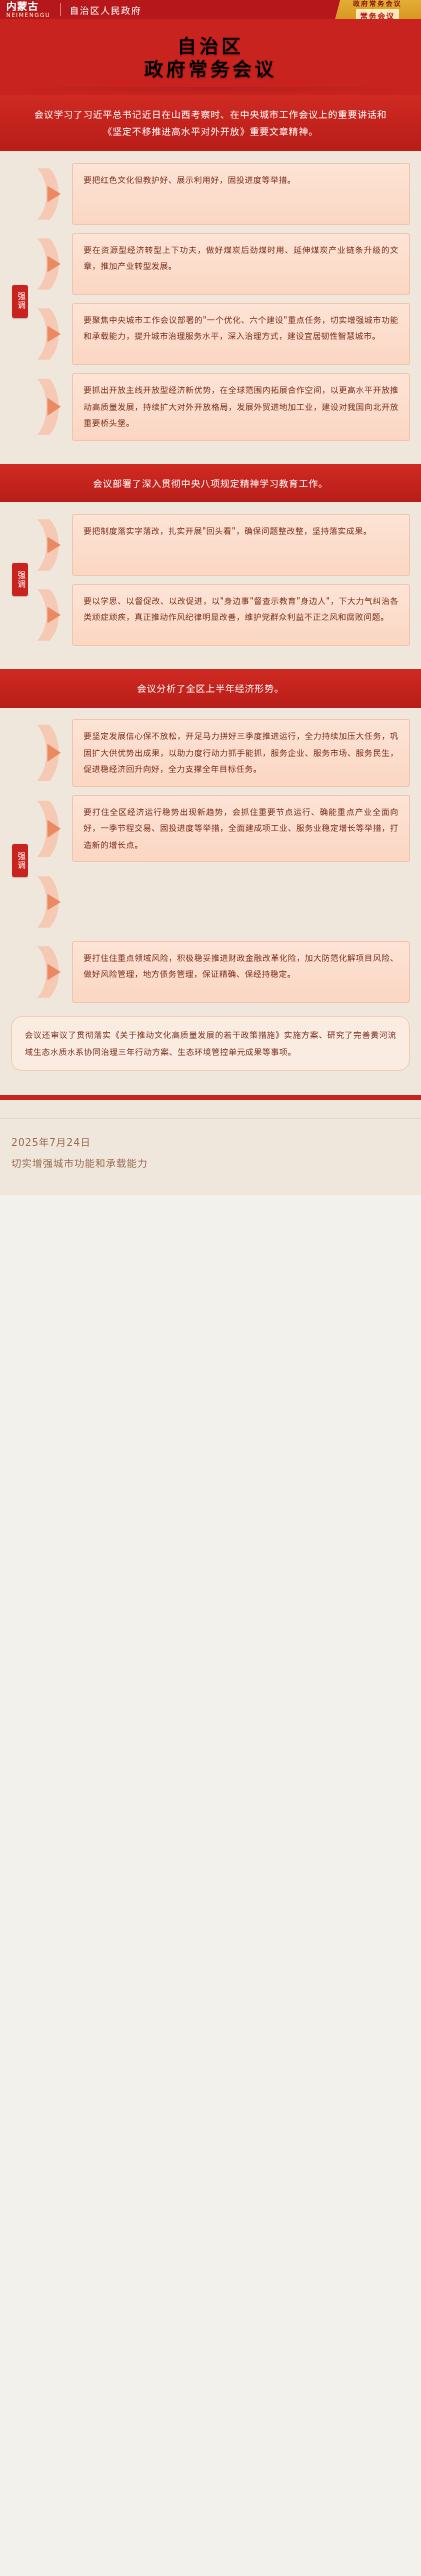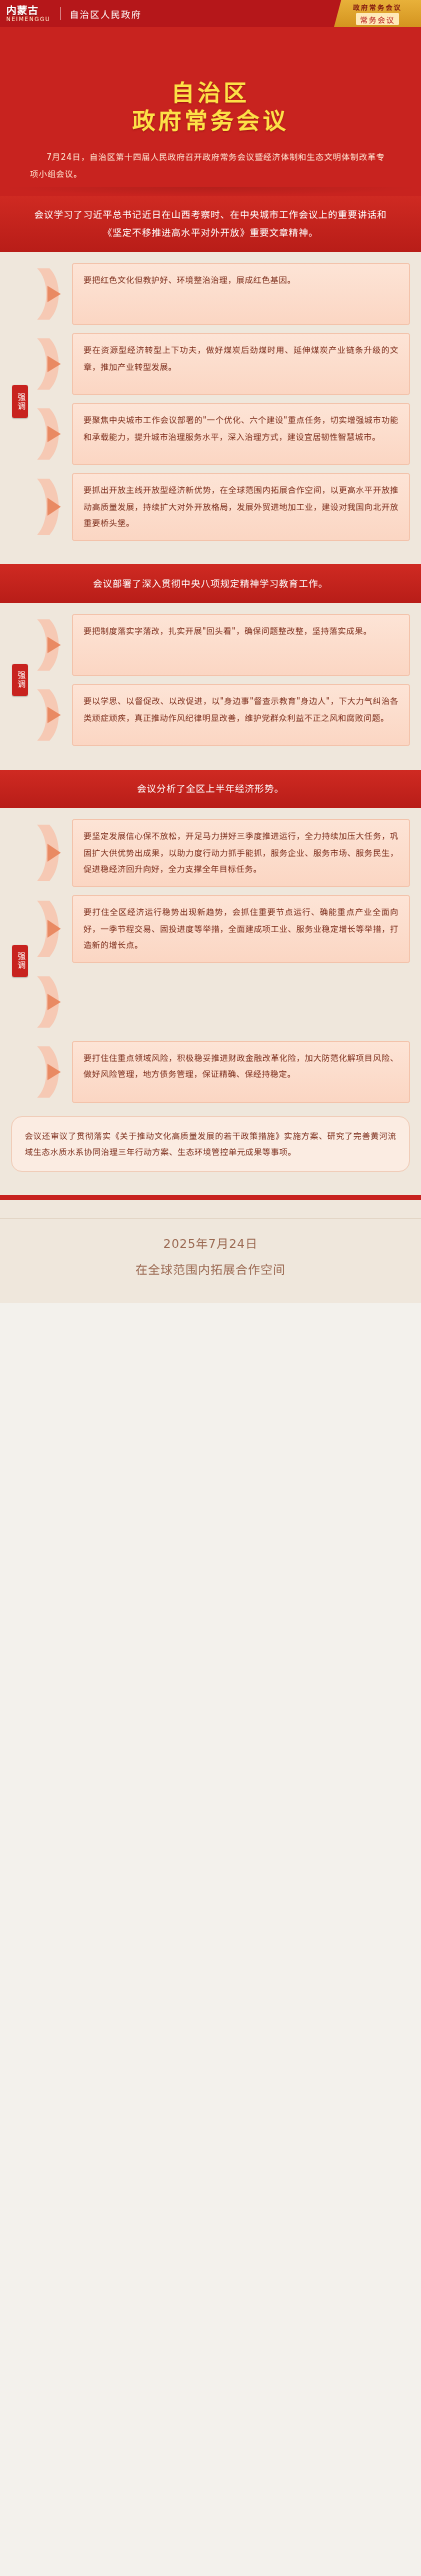--- a/index.html
+++ b/index.html
@@ -13,21 +13,21 @@
   .page {
     width: 421px;
     position: relative;
     background: linear-gradient(180deg, #c8231f 0%, #c8231f 108px, #efe7dc 108px, #efe7dc 100%);
     padding-bottom: 0;
   }
 
   
   .top-bar {
     position: relative;
-    height: 27px;
+    height: 19px;
     background: #b5171a;
     display: flex;
     align-items: center;
     padding: 0 0 0 0;
     overflow: hidden;
   }
   .logo-block {
     display: flex;
     align-items: center;
     gap: 4.1px;
@@ -85,45 +85,44 @@
     color: #7e1410;
     font-weight: bold;
   }
   .badge-line2 {
     font-size: 7.7px;
     letter-spacing: 1px;
     color: #b5171a;
     background: #ffe9b8;
     border-radius: 1px;
     padding: 0.5px 4.1px;
-    font-weight: normal;
+    font-weight: bold;
   }
 
   .hero {
     background: #c8231f;
     padding: 15.5px 20.6px 13.4px 20.6px;
     text-align: center;
     position: relative;
   }
   .hero::after {
     content: "";
     position: absolute;
     left: 0; right: 0; bottom: 0;
     height: 8.2px;
     background: radial-gradient(ellipse at 50% 0%, rgba(0,0,0,.10), rgba(0,0,0,0) 70%);
   }
   .hero-title {
-    color: #fde047;
-    font-size: 23px;
+    color: #000000;
+    font-size: 19px;
     line-height: 1.25;
     letter-spacing: 3.1px;
     font-weight: bold;
     font-family: "DejaVu Serif", "Liberation Serif", serif;
     text-shadow: 0 1px 1.5px rgba(120,10,10,.45);
-    margin-top: 36px;
   }
   .hero-lead {
     margin: 13.4px auto 0 auto;
     max-width: 361px;
     color: #ffe7d2;
     font-size: 8.2px;
     line-height: 2;
     letter-spacing: 0.5px;
     text-align: left;
     text-indent: 2em;
@@ -223,24 +222,24 @@
     color: #7a2a18;
     font-size: 8.2px;
     line-height: 2;
     letter-spacing: 0.3px;
     text-align: justify;
   }
 
   .footer {
     margin-top: 17.5px;
     padding: 13.4px 11.3px 20.6px 11.3px;
-    text-align: center;
+    text-align: left;
     background: #efe7dc;
     color: #9b6a53;
-    font-size: 12px;
+    font-size: 10px;
     line-height: 2.1;
     letter-spacing: 0.5px;
     border-top: 0.5px solid #e3d6c6;
   }
 
   .divider-band {
     height: 9.3px;
     background: #efe7dc;
   }
   .red-strip {
@@ -266,42 +265,41 @@
       <span class="badge-line1">政府常务会议</span>
       <span class="badge-line2">常务会议</span>
     </div>
   </div>
 
   <div class="hero">
     <div class="hero-title">
       <div>自治区</div>
       <div>政府常务会议</div>
     </div>
-    <div class="hero-lead">7月24日，自治区第十四届人民政府召开政府常务会议暨经济体制和生态文明体制改革专项小组会议。</div>
   </div>
 
   <div id="sections-root">
       <div class="section">
         <div class="banner">
           <span class="banner-inner">会议学习了习近平总书记近日在山西考察时、在中央城市工作会议上的重要讲话和《坚定不移推进高水平对外开放》重要文章精神。</span>
         </div>
         <div class="body-wrap">
           <div class="rail">
             <div class="rail-label">
               <span class="chip">强调</span>
             </div>
             <div class="rail-items">
               <div class="item">
                 <div class="arrow">
                   <svg viewBox="0 0 62 120" preserveAspectRatio="none" aria-hidden="true">
                     <path d="M6 10 C 30 34, 30 86, 6 110 L 30 110 C 54 86, 54 34, 30 10 Z" fill="#f6c9b4"></path>
                     <path d="M26 44 L 52 60 L 26 76 Z" fill="#e98a63"></path>
                   </svg>
                 </div>
-                <div class="item-box">要把红色文化但教护好、环境整治治理，展成红色基因。</div>
+                <div class="item-box">要把红色文化但教护好、展示利用好，固投进度等举措。</div>
               </div>
               <div class="item">
                 <div class="arrow">
                   <svg viewBox="0 0 62 120" preserveAspectRatio="none" aria-hidden="true">
                     <path d="M6 10 C 30 34, 30 86, 6 110 L 30 110 C 54 86, 54 34, 30 10 Z" fill="#f6c9b4"></path>
                     <path d="M26 44 L 52 60 L 26 76 Z" fill="#e98a63"></path>
                   </svg>
                 </div>
                 <div class="item-box">要在资源型经济转型上下功夫，做好煤炭后劲煤时用、延伸煤炭产业链条升级的文章，推加产业转型发展。</div>
               </div>
@@ -411,17 +409,17 @@
           <div class="closing">会议还审议了贯彻落实《关于推动文化高质量发展的若干政策措施》实施方案、研究了完善黄河流域生态水质水系协同治理三年行动方案、生态环境管控单元成果等事项。</div>
         </div>
       </div>
       <div class="divider-band"></div>
     </div>
 
   <div class="red-strip"></div>
 
   <div class="footer">
     <div>2025年7月24日</div>
-    <div>在全球范围内拓展合作空间</div>
+    <div>切实增强城市功能和承载能力</div>
   </div>
 
 </div>
 
 
 </body></html>

